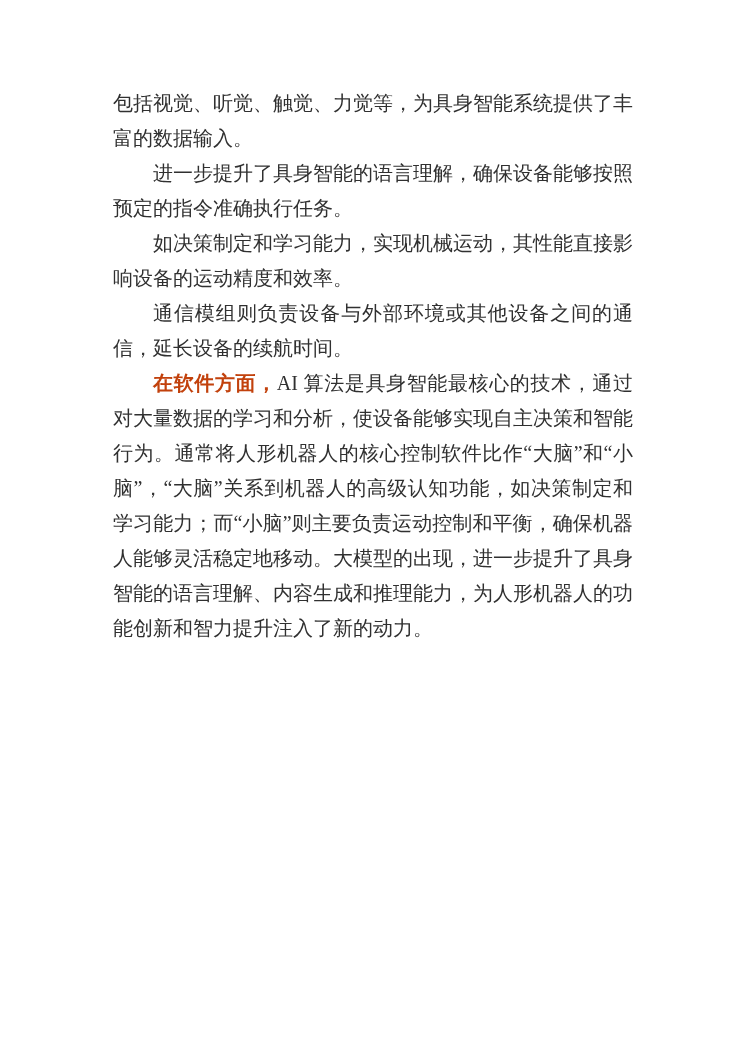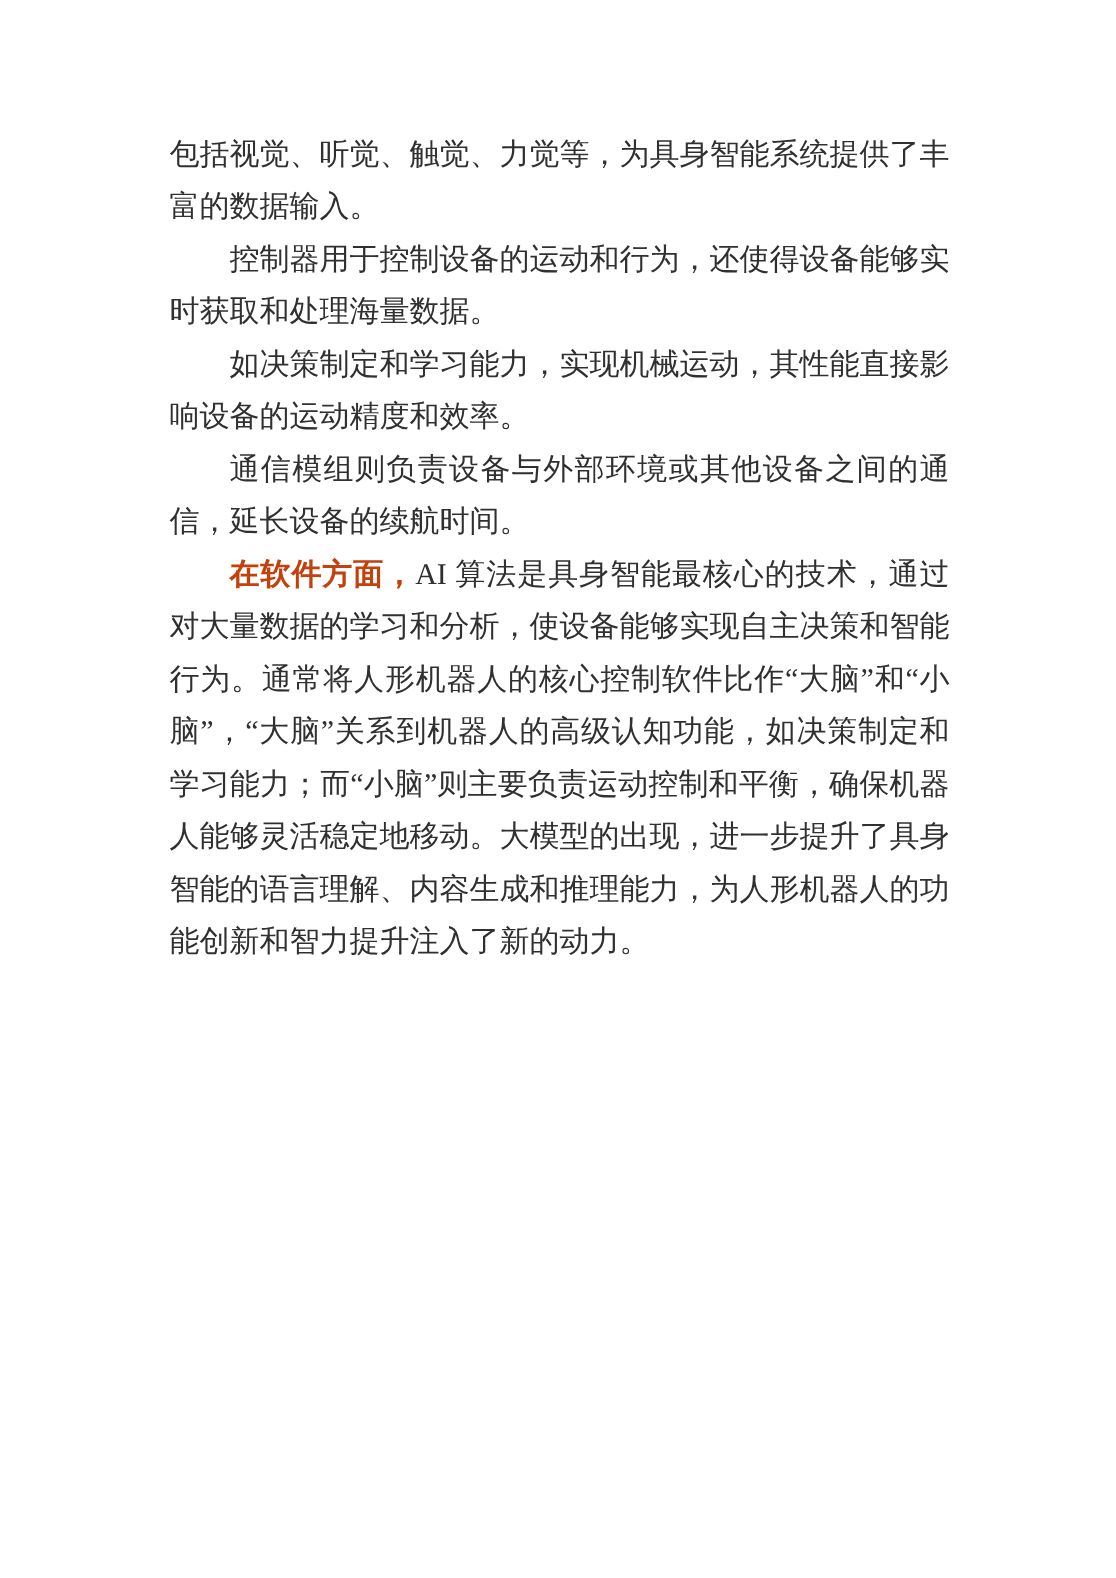--- a/index.html
+++ b/index.html
@@ -71,21 +71,21 @@
     height: 36px;
   }
 </style>
 </head>
 <body>
 
 <div class="page">
 
   <div class="content">
     <p class="continued"><span>包括视觉、听觉、触觉、力觉等，为具身智能系统提供了丰富的数据输入。</span></p>
-    <p><span>控制器用于控制设备的运动和行为，还使得设备能够实时获取和处理海量数据。</span></p>
+    <p><span>进一步提升了具身智能的语言理解，确保设备能够按照预定的指令准确执行任务。</span></p>
     <p><span>如决策制定和学习能力，实现机械运动，其性能直接影响设备的运动精度和效率。</span></p>
     <p><span>通信模组则负责设备与外部环境或其他设备之间的通信，延长设备的续航时间。</span></p>
     <p><strong class="lead-bold">在软件方面，</strong><span>AI 算法是具身智能最核心的技术，通过对大量数据的学习和分析，使设备能够实现自主决策和智能行为。通常将人形机器人的核心控制软件比作“大脑”和“小脑”，“大脑”关系到机器人的高级认知功能，如决策制定和学习能力；而“小脑”则主要负责运动控制和平衡，确保机器人能够灵活稳定地移动。大模型的出现，进一步提升了具身智能的语言理解、内容生成和推理能力，为人形机器人的功能创新和智力提升注入了新的动力。</span></p>
   </div>
 
   <div class="page-number">13</div>
 
   <div class="watermark">
     <span class="icon">
       <svg width="42" height="36" viewBox="0 0 42 36" xmlns="http://www.w3.org/2000/svg">

